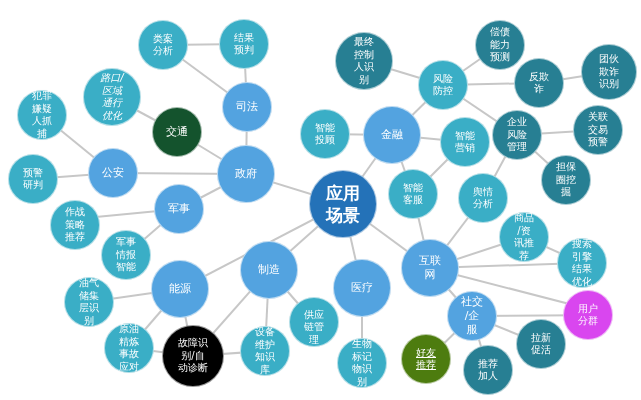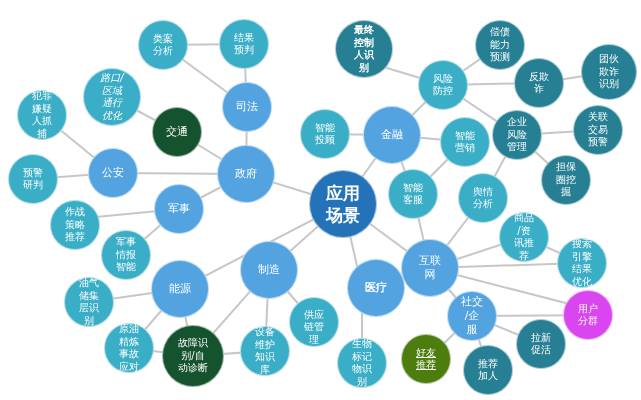--- a/index.html
+++ b/index.html
@@ -91,21 +91,21 @@
       </div>
       <div class="node cat" style="left: 154px; top: 184px; width: 50px; height: 50px; background: rgb(83, 163, 224);">
         <span>军事</span>
       </div>
       <div class="node cat" style="left: 151px; top: 260px; width: 58px; height: 58px; background: rgb(83, 163, 224);">
         <span>能源</span>
       </div>
       <div class="node cat" style="left: 240px; top: 241px; width: 58px; height: 58px; background: rgb(83, 163, 224);">
         <span>制造</span>
       </div>
-      <div class="node cat" style="left: 347px; top: 259px; width: 58px; height: 58px; background: rgb(83, 163, 224); font-weight: bold;">
+      <div class="node cat" style="left: 333px; top: 259px; width: 58px; height: 58px; background: rgb(83, 163, 224);">
         <span>医疗</span>
       </div>
       <div class="node cat" style="left: 401px; top: 239px; width: 58px; height: 58px; background: rgb(83, 163, 224);">
         <span>互联
 网</span>
       </div>
       <div class="node cat" style="left: 363px; top: 106px; width: 58px; height: 58px; background: rgb(83, 163, 224);">
         <span>金融</span>
       </div>
       <div class="node cat" style="left: 447px; top: 291px; width: 50px; height: 50px; background: rgb(83, 163, 224);">
@@ -152,21 +152,21 @@
 储集
 层识
 别</span>
       </div>
       <div class="node sub" style="left: 104px; top: 323px; width: 50px; height: 50px; background: rgb(58, 174, 198);">
         <span>原油
 精炼
 事故
 应对</span>
       </div>
-      <div class="node sub" style="left: 162px; top: 325px; width: 62px; height: 62px; background: #14532d;">
+      <div class="node sub" style="left: 162px; top: 325px; width: 62px; height: 62px; background: #000000;">
         <span>故障识
 别/自
 动诊断</span>
       </div>
       <div class="node sub" style="left: 240px; top: 326px; width: 50px; height: 50px; background: rgb(58, 174, 198);">
         <span>设备
 维护
 知识
 库</span>
       </div>
@@ -210,21 +210,21 @@
       <div class="node sub" style="left: 557px; top: 238px; width: 50px; height: 50px; background: rgb(58, 174, 198);">
         <span>搜索
 引擎
 结果
 优化</span>
       </div>
       <div class="node sub" style="left: 563px; top: 290px; width: 50px; height: 50px; background: #d946ef;">
         <span>用户
 分群</span>
       </div>
-      <div class="node sub" style="left: 335px; top: 20px; width: 58px; height: 58px; background: rgb(39, 127, 147); font-weight: bold;">
+      <div class="node sub" style="left: 335px; top: 32px; width: 58px; height: 58px; background: rgb(39, 127, 147);">
         <span>最终
 控制
 人识
 别</span>
       </div>
       <div class="node sub" style="left: 475px; top: 20px; width: 50px; height: 50px; background: rgb(39, 127, 147);">
         <span>偿债
 能力
 预测</span>
       </div>

